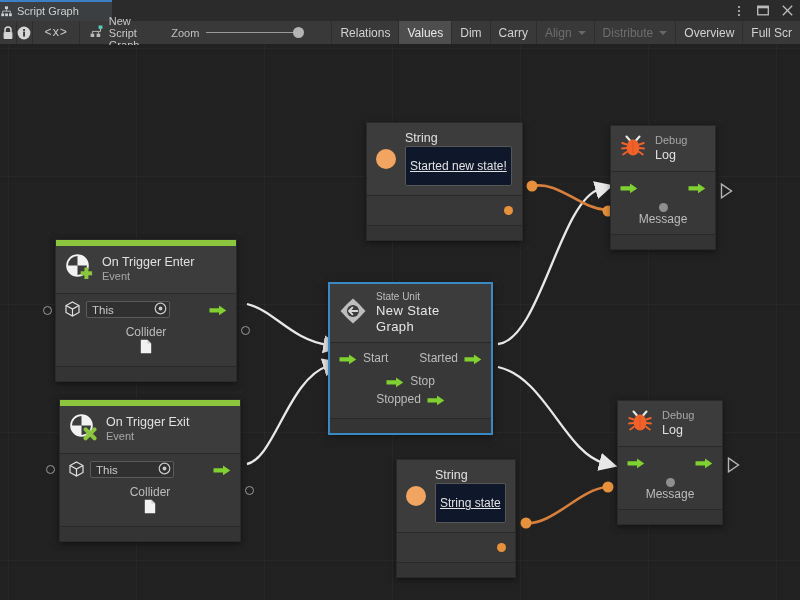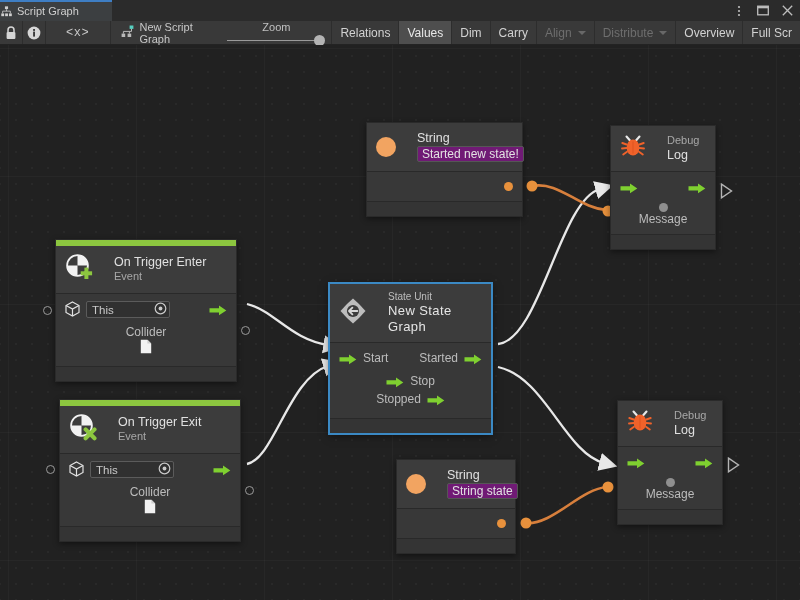--- a/index.html
+++ b/index.html
@@ -104,21 +104,20 @@
     font-size: 11px;
     color: #c8c8c8;
   }
   .tb-zoom {
     display: flex;
     align-items: center;
     gap: 7px;
     padding: 0 6px;
     font-size: 11px;
     color: #c0c0c0;
-    flex-direction: column;
   }
   .zoom-track {
     position: relative;
     width: 98px;
     height: 12px;
     display: flex;
     align-items: center;
   }
   .zoom-track::before {
     content: "";
@@ -195,21 +194,21 @@
     border: 1px solid #3b89c4;
     box-shadow: 0 0 0 1px #3b89c4, 0 2px 8px rgba(0,0,0,0.5);
   }
   .node-accent {
     height: 6px;
     background: #8cc63f;
   }
   .node-head {
     display: flex;
     align-items: center;
-    gap: 21px;
+    gap: 9px;
     padding: 7px 10px 8px 9px;
     border-bottom: 1px solid #292929;
     background: #3c3c3c;
   }
   .node-head-text { display: flex; flex-direction: column; gap: 1px; }
   .node-title {
     font-size: 12.5px;
     color: #e0e0e0;
     line-height: 1.15;
   }
@@ -265,27 +264,28 @@
     background: #303030;
     border: 1px solid #5b5b5b;
     border-radius: 2px;
     padding: 0 2px 0 5px;
     box-sizing: border-box;
   }
   .objfield-text { font-size: 11.5px; color: #c9c9c9; }
 
   
   .textfield {
-    background: #701a75;
+    background: #0f172a;
     border: 1px solid #565656;
     border-radius: 2px;
-    padding: 0 4px;
+    padding: 12px 4px;
     font-size: 12px;
     color: #e2e2e2;
     white-space: nowrap;
+    text-decoration: underline;
   }
 
   
   .dot {
     width: 9px; height: 9px;
     border-radius: 50%;
     background: #8f8f8f;
     flex: 0 0 auto;
   }
   .dot-orange {

